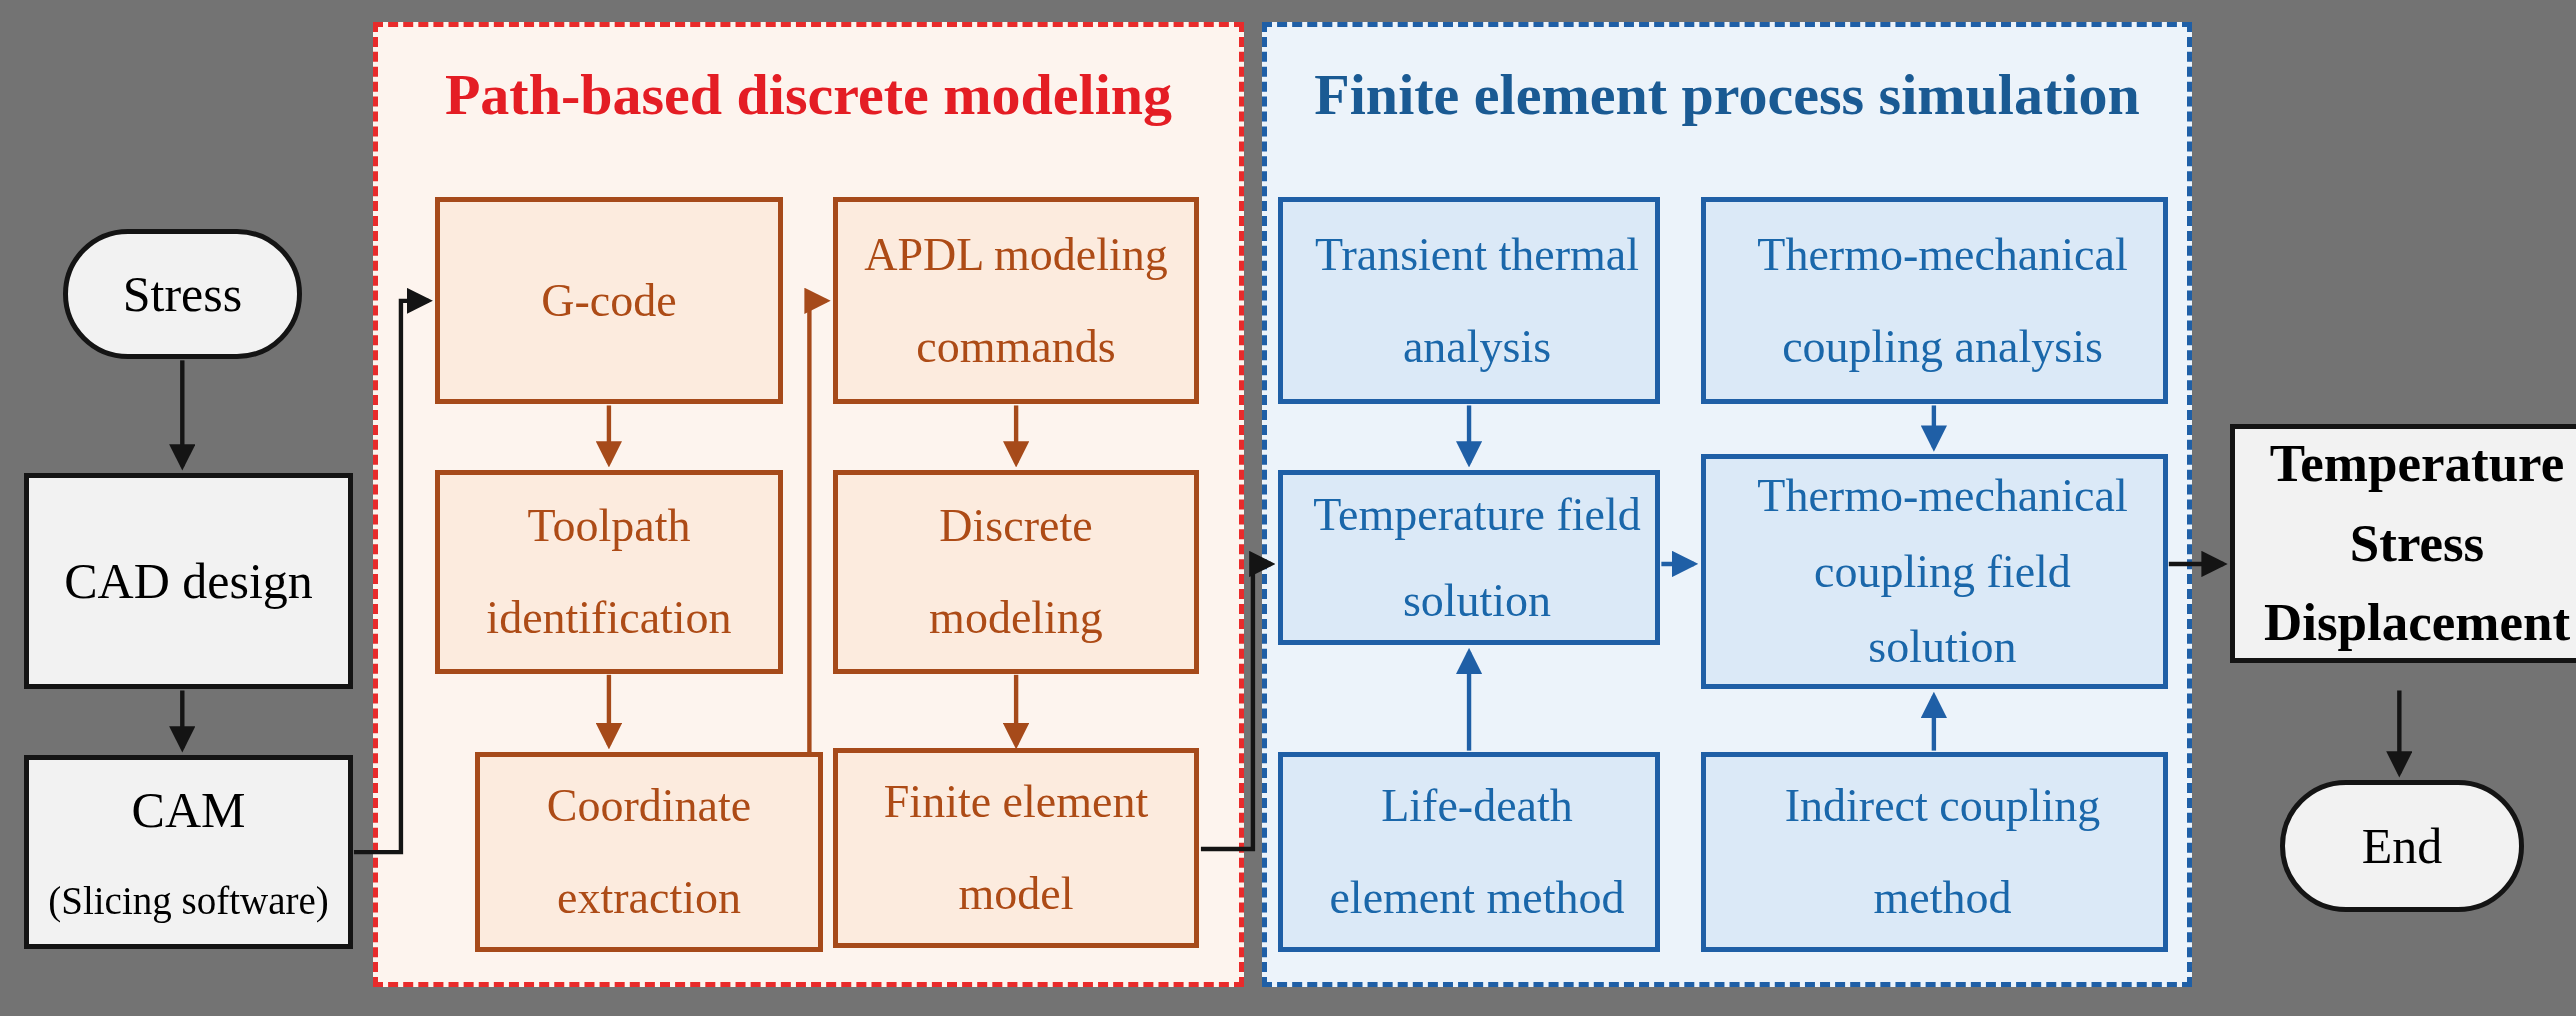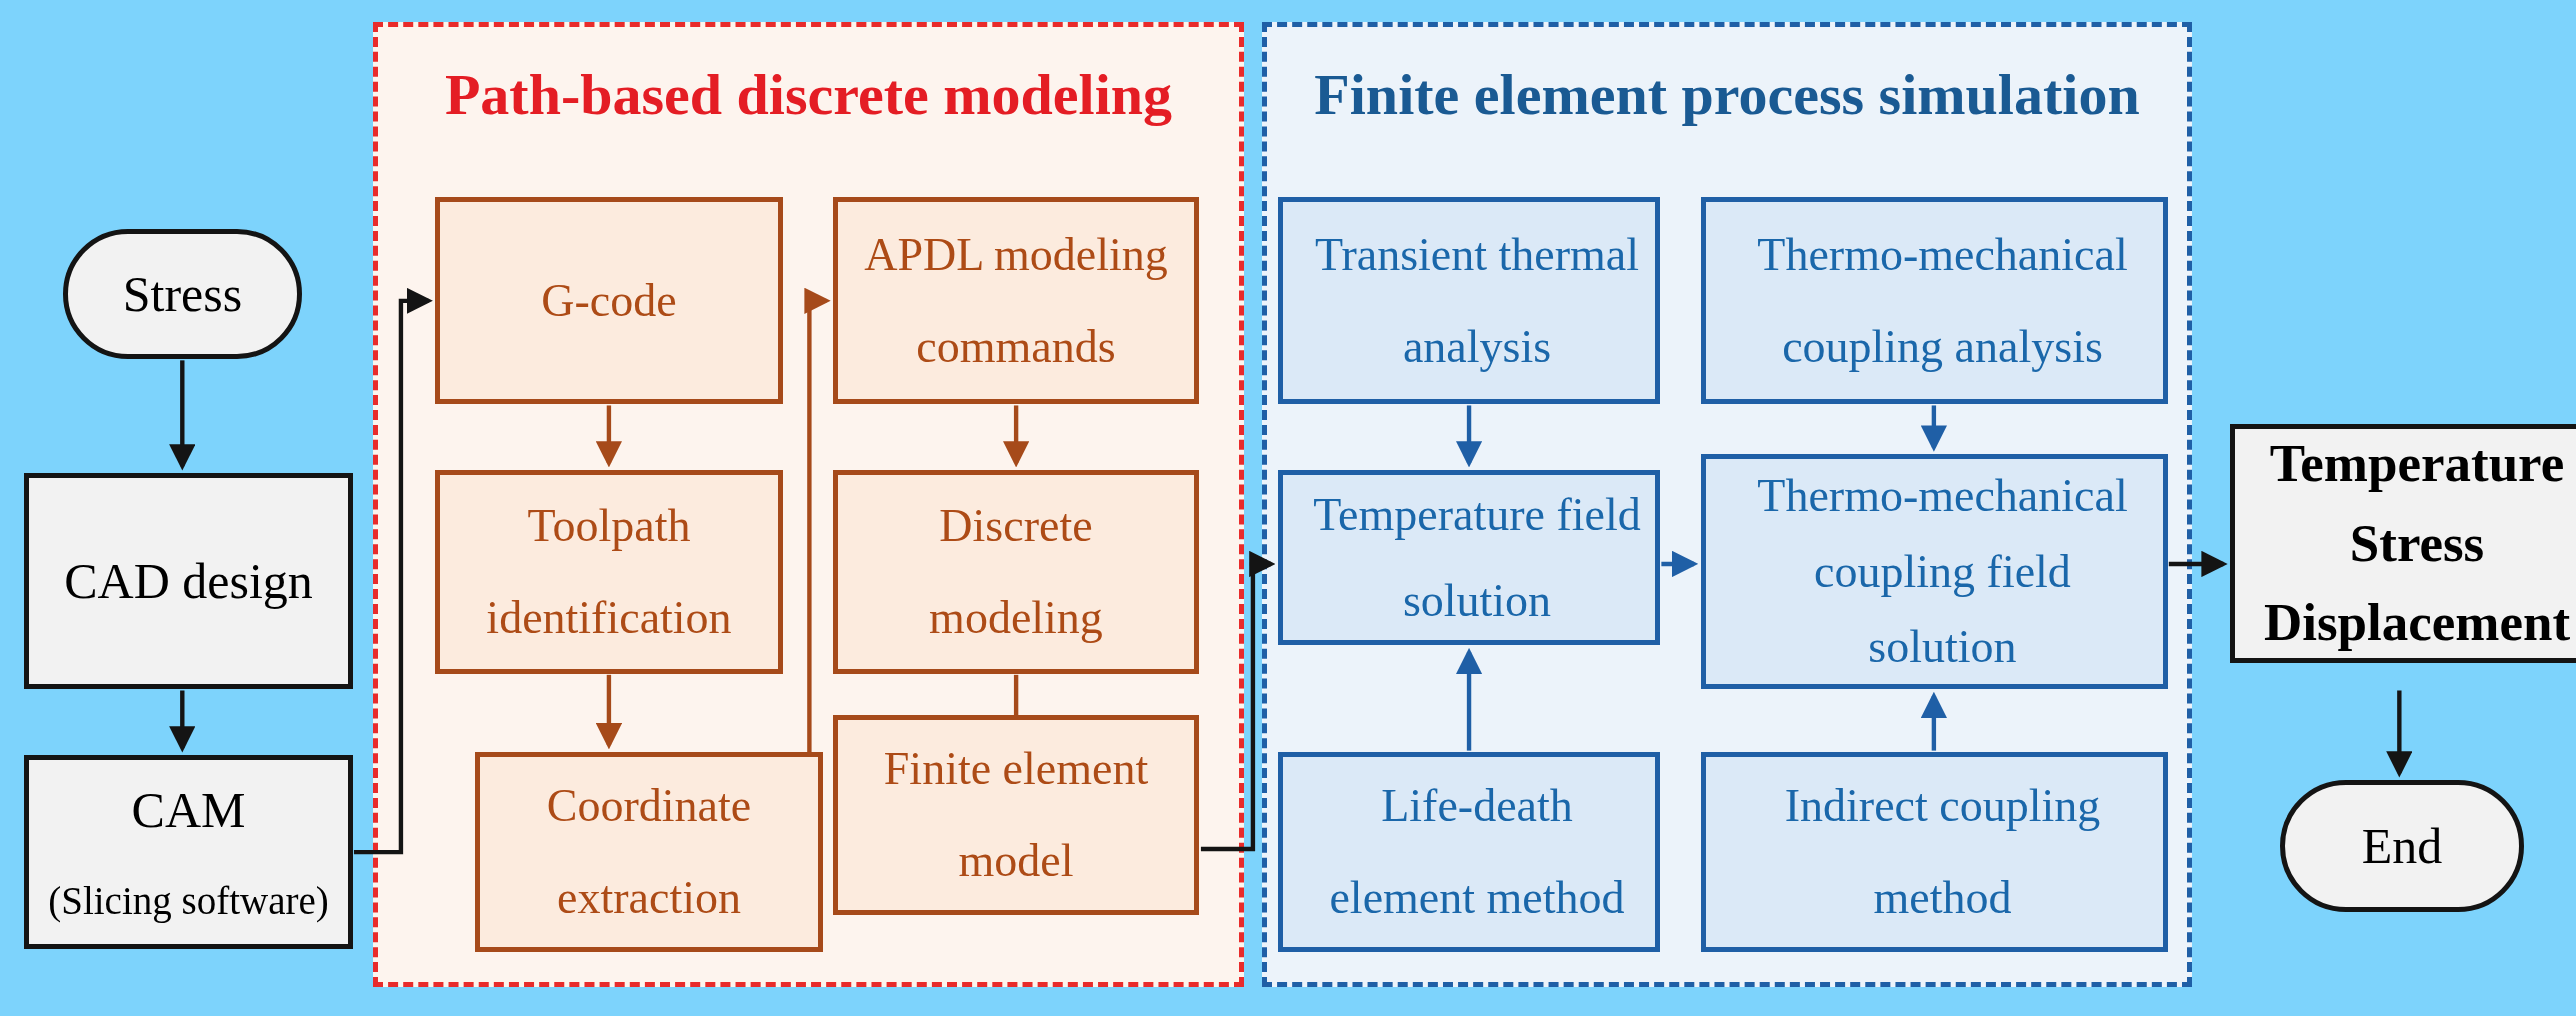--- a/index.html
+++ b/index.html
@@ -14,21 +14,21 @@
     --blue-title:#1a5a93;
     --blue-box-fill:#dbe9f7;
     --blue-section-fill:#ecf3fa;
     --gray-fill:#f2f2f2;
     --line-black:#141414;
   }
   html,body{margin:0;padding:0;background:#ffffff;}
   #canvas{
     position:relative;
     width:2576px;height:1017px;
-    background:#7dd3fc;
+    background:#737373;
     font-family:"Liberation Serif","DejaVu Serif",serif;
     overflow:hidden;
   }
   .section{
     position:absolute;
     box-sizing:border-box;
     border:5px dashed var(--red-accent);
   }
   #red-section{
     left:373px;top:22px;width:871px;height:965px;
@@ -156,21 +156,21 @@
 extraction</span>
   </div>
   <div class="box red-box" style="left:833px;top:197px;width:366px;height:207px;">
     <span class="box-label">APDL modeling
 commands</span>
   </div>
   <div class="box red-box" style="left:833px;top:470px;width:366px;height:204px;">
     <span class="box-label">Discrete
 modeling</span>
   </div>
-  <div class="box red-box" style="left:833px;top:715px;width:366px;height:200px;">
+  <div class="box red-box" style="left:833px;top:748px;width:366px;height:200px;">
     <span class="box-label">Finite element
 model</span>
   </div>
 
   <div class="box blue-box" style="left:1278px;top:197px;width:382px;height:207px;">
     <span class="box-label">Transient thermal
 analysis</span>
   </div>
   <div class="box blue-box lh-mid" style="left:1278px;top:470px;width:382px;height:175px;">
     <span class="box-label">Temperature field

